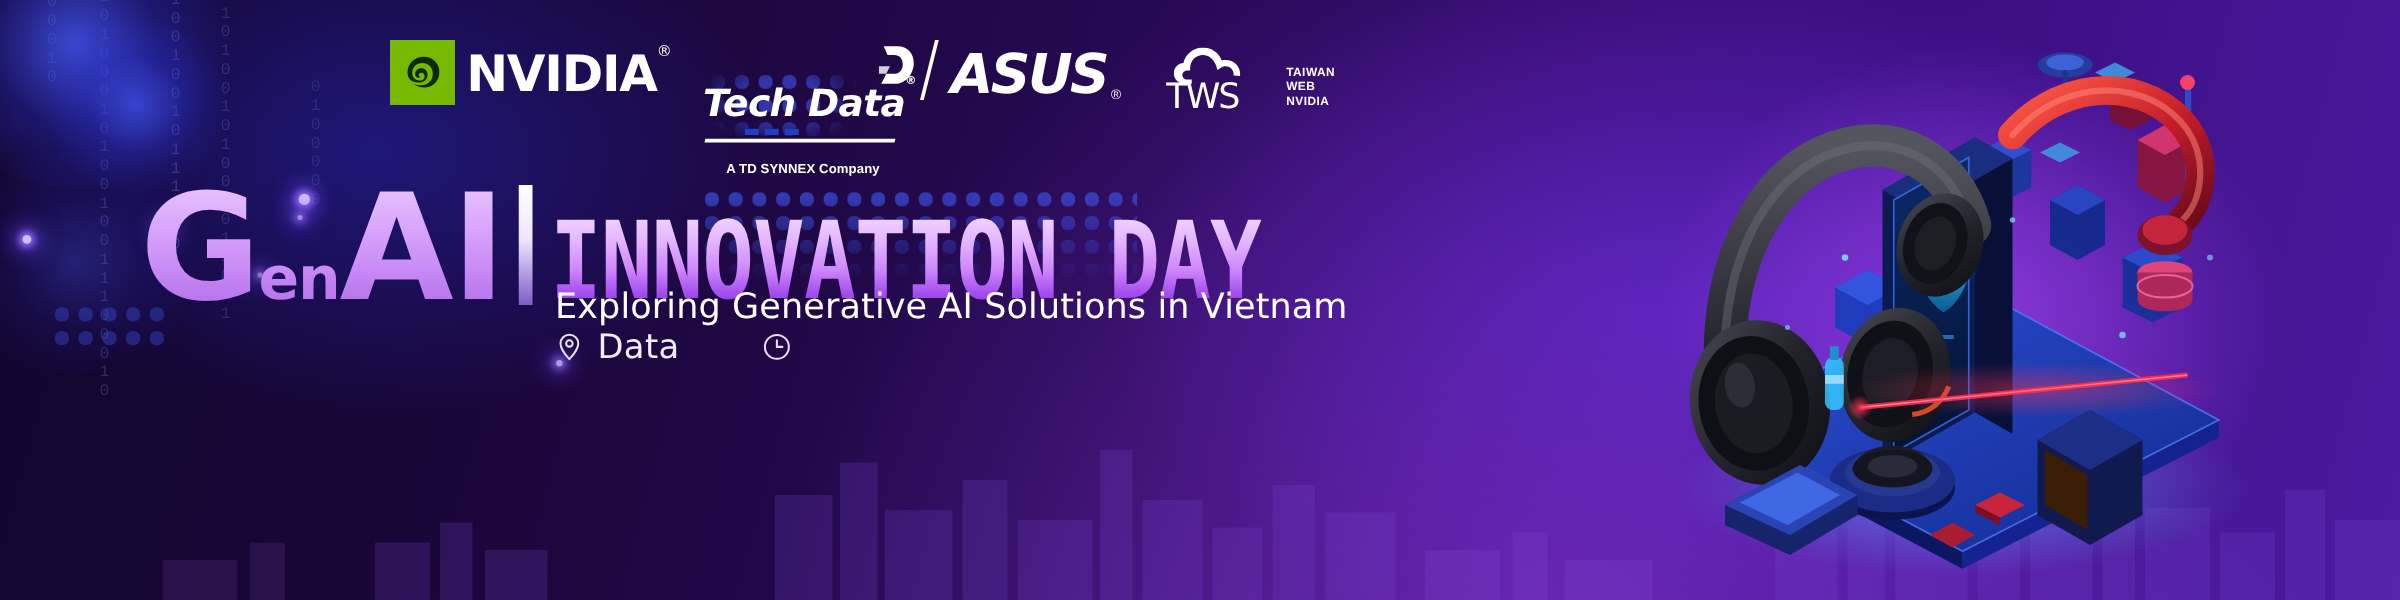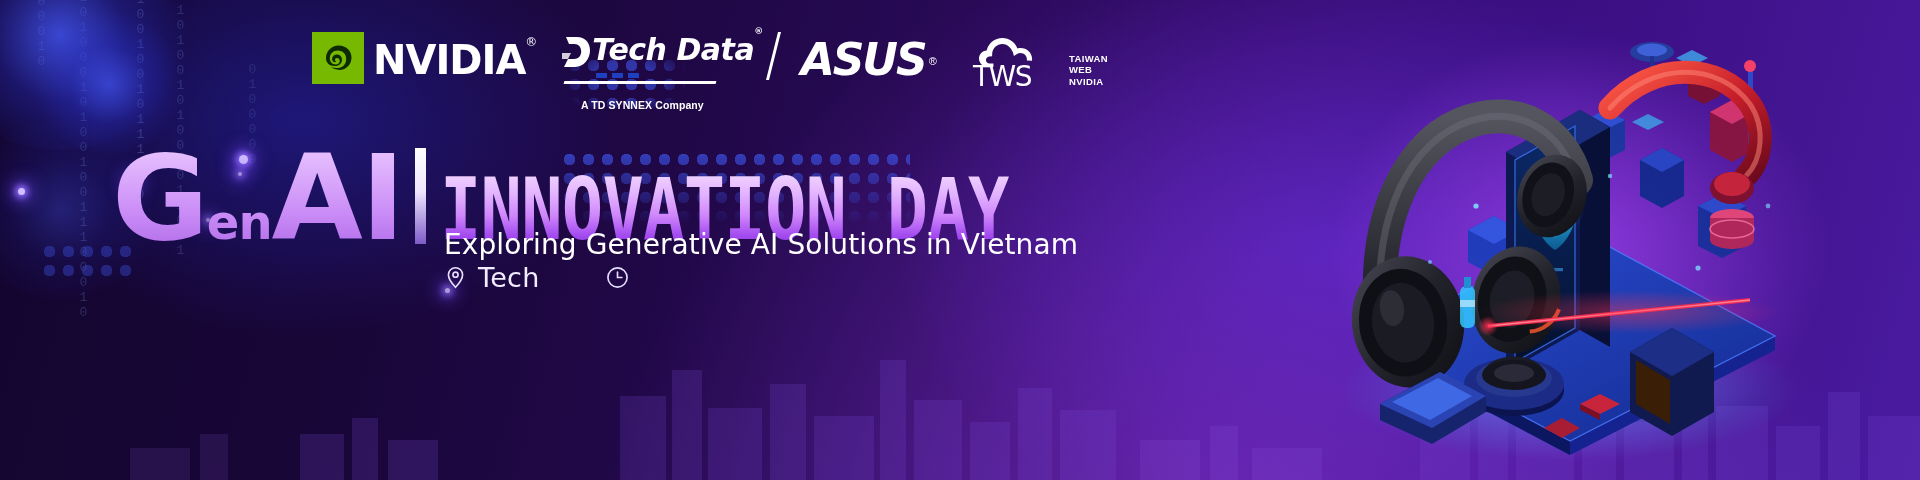--- a/index.html
+++ b/index.html
@@ -43,35 +43,35 @@
   
   .logobar{ position:absolute; top:32px; left:276px; display:flex; align-items:flex-start; }
   .logo-nvidia{ display:flex; align-items:center; gap:9px;padding-left:36px; }
   .nv-eye{ width:52px; height:52px; background:#76b900; position:relative; }
   .nv-eye svg{ position:absolute; inset:0; }
   .nv-word{ color:#fff; font-size:40px; font-weight:bold; letter-spacing:-1px;
             font-family:"DejaVu Sans", sans-serif; line-height:1; position:relative; top:2px; }
   .nv-word sup{ font-size:12px; font-weight:normal; top:-14px; position:relative; }
 
   .logo-td{ margin-left:26px; position:relative; padding-top:3px; }
-  .td-row{ display:flex; align-items:flex-start; }
+  .td-row{ display:flex; align-items:flex-end;flex-direction:column; }
   .td-d{ width:30px; height:34px; position:relative; }
   .td-word{ color:#fff; font-size:30px; font-weight:bold; font-style:italic;
             letter-spacing:-.5px; font-family:"DejaVu Sans", sans-serif; line-height:1; }
   .td-word sup{ font-size:9px; font-style:normal; position:relative; top:-15px; }
   .td-slash{ position:absolute; right:-12px; top:0; width:3px; height:48px;
              background:#fff; transform:skewX(-14deg); }
   .td-bars{ display:flex; gap:5px; margin-top:4px; margin-left:34px; }
   .td-bars i{ width:11px; height:5px; background:#1e3fc0; display:block; }
   .td-underline{ width:152px; height:3px; background:#fff; margin-top:3px; margin-left:2px;
                  transform:skewX(-14deg); }
   .td-tag{ color:#fff; font-size:10.5px; font-weight:bold; letter-spacing:.1px;
            margin-top:15px; text-align:center; width:160px; }
 
-  .logo-asus{ margin-left:38px; padding-top:6px; display:flex; align-items:center; }
+  .logo-asus{ margin-left:28px; padding-top:6px; display:flex; align-items:flex-end; }
   .asus-word{ color:#fff; font-size:44px; font-weight:bold; font-style:italic; line-height:1;
               letter-spacing:-2px; font-family:"DejaVu Sans", sans-serif; }
   .asus-reg{ color:#fff; font-size:11px; margin-left:3px; margin-top:2px; }
 
   .logo-tws{ margin-left:36px; display:flex; align-items:flex-end; padding-top:6px; }
   .tws-mark{ position:relative; width:92px; height:52px; }
   .tws-cloud{ position:absolute; top:0; left:6px; width:70px; height:30px; }
   .tws-word{ position:absolute; bottom:-1px; left:0; color:#fff; font-size:28px; font-weight:normal;
              letter-spacing:-1.5px; line-height:1; font-family:"DejaVu Sans", sans-serif; }
   .tws-tag{ color:#fff; font-size:9.5px; font-weight:bold; line-height:11.5px;
@@ -246,21 +246,21 @@
   </div>
 
   <div class="subtitle">Exploring Generative AI Solutions in Vietnam</div>
 
   <div class="metarow">
     <span class="meta">
       <svg class="ico" viewBox="0 0 24 24" aria-hidden="true">
         <path d="M12 1.8c-4.1 0-7.4 3.3-7.4 7.4 0 5.4 7.4 13 7.4 13s7.4-7.6 7.4-13c0-4.1-3.3-7.4-7.4-7.4z" fill="none" stroke="#e7e0ff" stroke-width="1.7"></path>
         <circle cx="12" cy="9.1" r="2.7" fill="none" stroke="#e7e0ff" stroke-width="1.7"></circle>
       </svg>
-      <span>Tech</span>
+      <span>Data</span>
     </span>
     <span class="meta date">
       <svg class="ico" viewBox="0 0 24 24" aria-hidden="true">
         <circle cx="12" cy="12" r="10" fill="none" stroke="#e7e0ff" stroke-width="1.7"></circle>
         <path d="M12 6.4V12h4.6" fill="none" stroke="#e7e0ff" stroke-width="1.7" stroke-linecap="round"></path>
       </svg>
     </span>
   </div>
 
   <svg class="illus" viewBox="0 0 640 480" aria-hidden="true">

